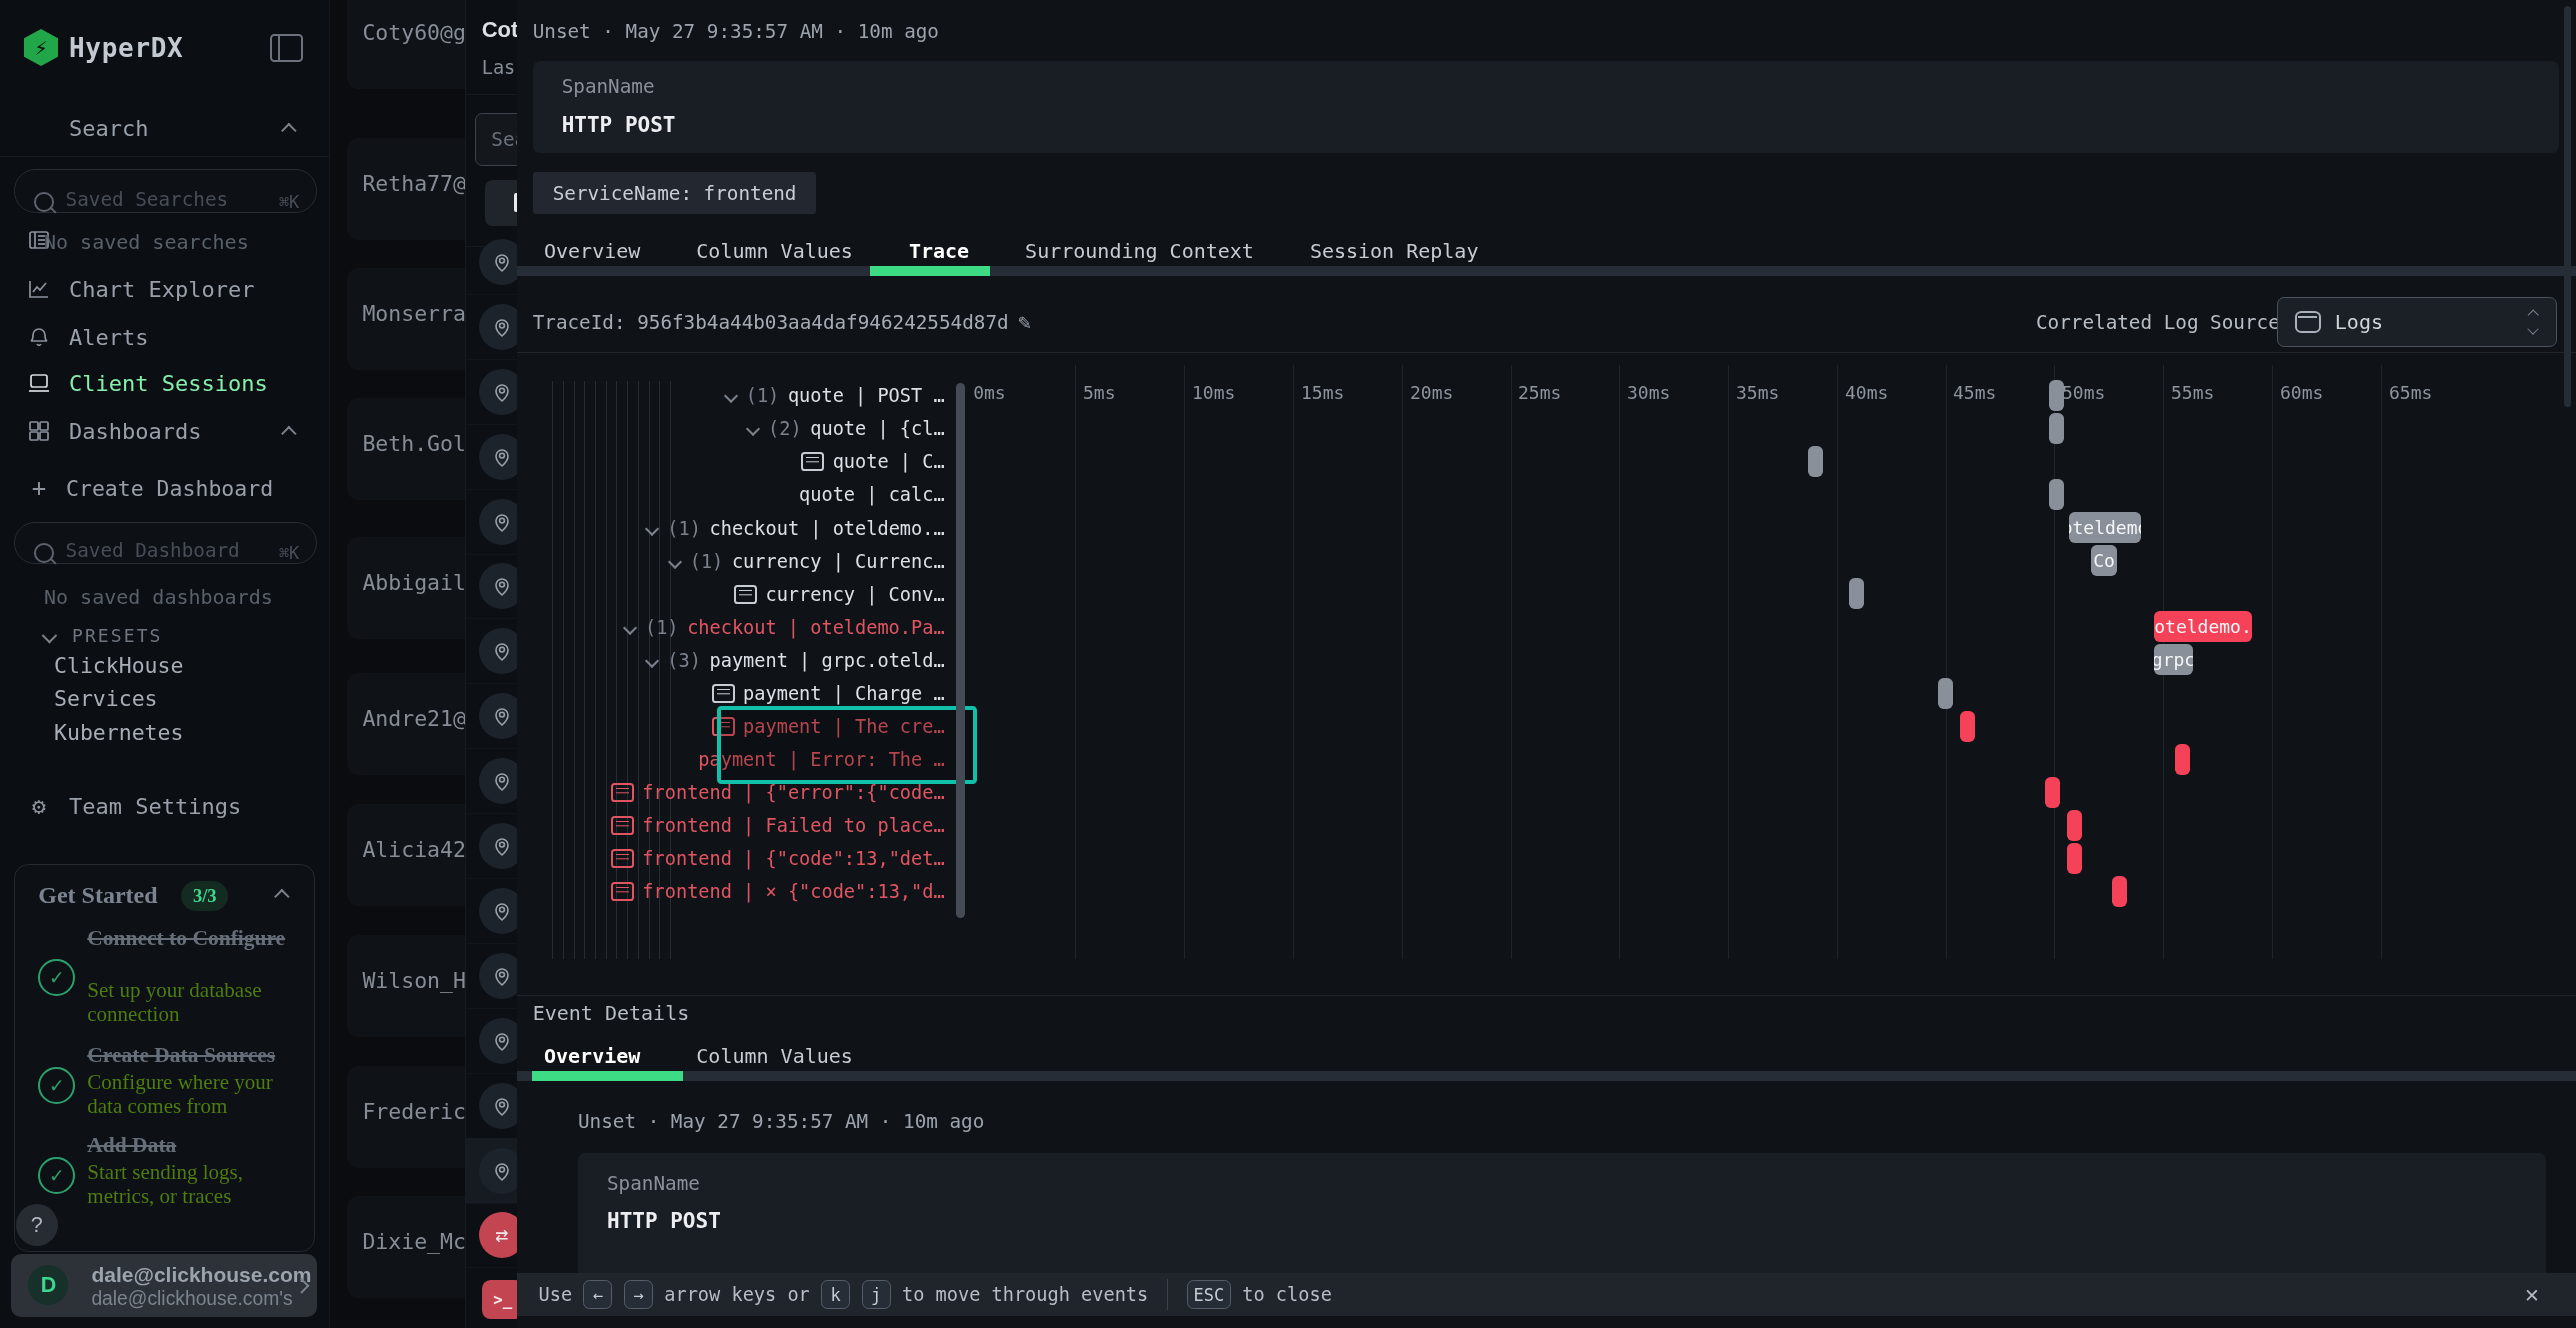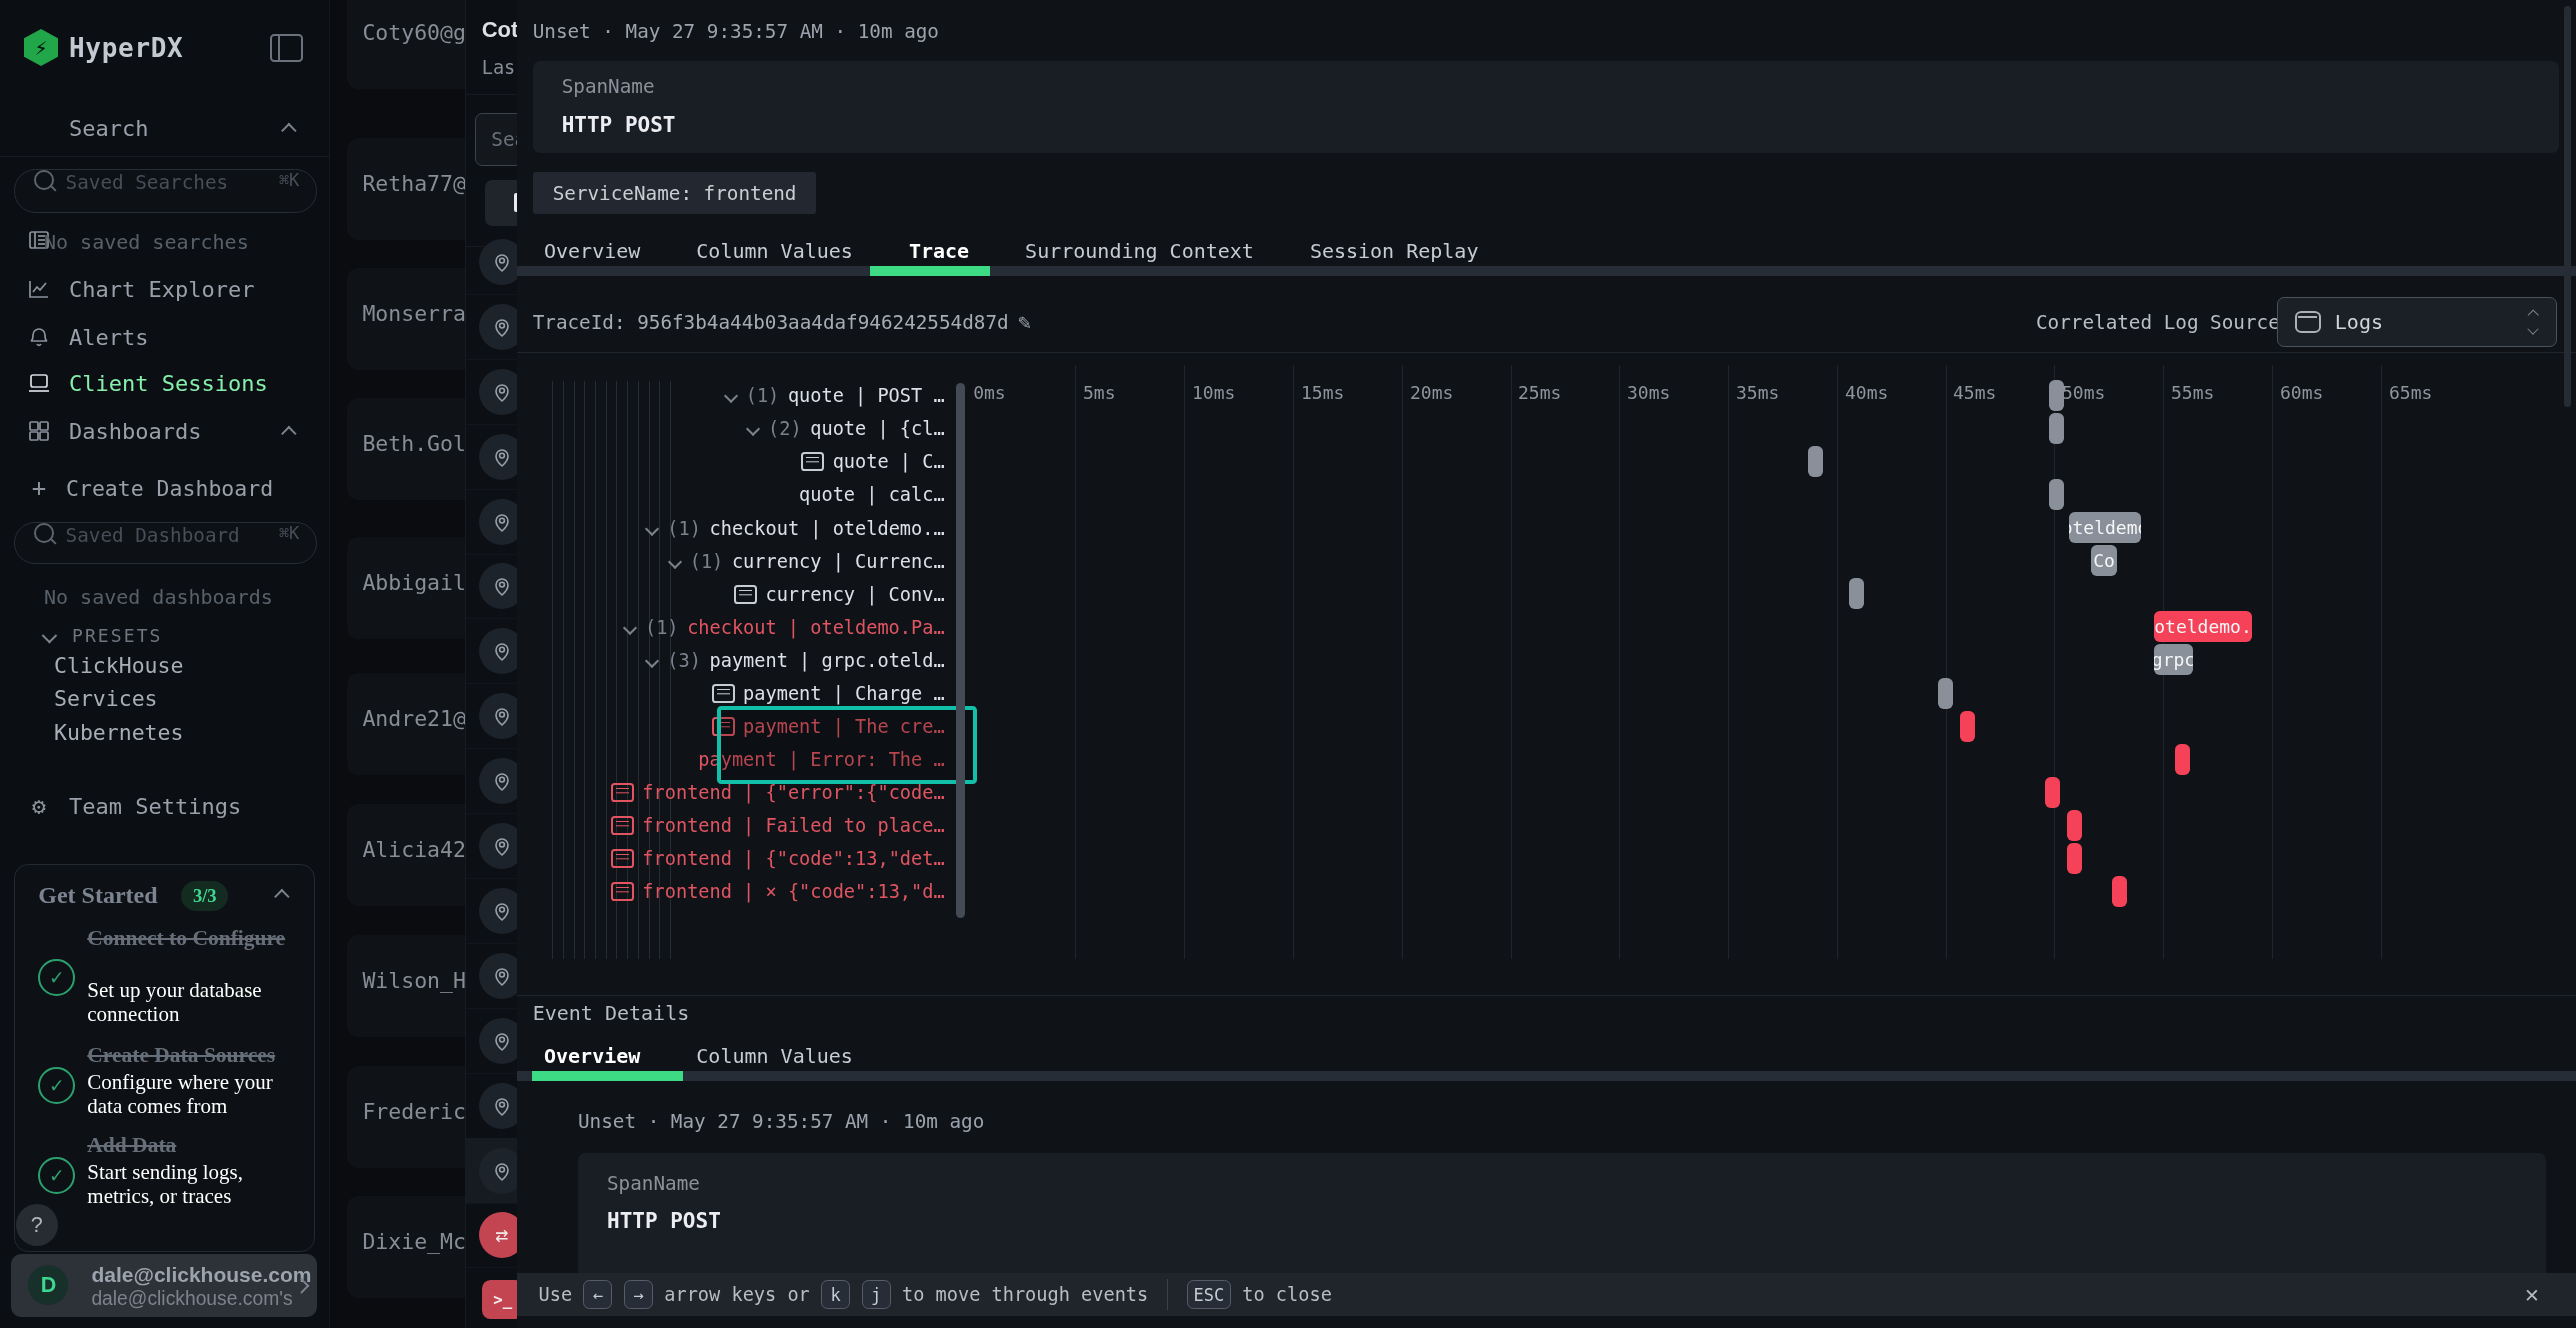--- a/index.html
+++ b/index.html
@@ -16,38 +16,38 @@
   .collapse-btn::before{content:"";position:absolute;left:6.4px;top:0;bottom:0;width:2.1px;background:#6b727c;}
   .side-row{position:absolute;left:0;width:329px;height:34px;display:flex;align-items:center;}
   .side-ic{position:absolute;left:26px;width:26px;height:26px;display:flex;align-items:center;justify-content:center;color:#8c939d;}
   .side-label{position:absolute;left:69px;font-size:22px;color:#99a0aa;}
   .side-label.active{color:#86efac;}
   .chev{display:inline-block;width:9.3px;height:9.3px;border-left:2.1px solid #7b828c;border-bottom:2.1px solid #7b828c;}
   .chev.up{transform:rotate(135deg);}  .chev.down{transform:rotate(-45deg);}
   .chev.right{transform:rotate(-135deg);}
   .side-chev{position:absolute;left:283px;top:14.3px;}
   .divider-h{position:absolute;left:0;width:329px;height:1.4px;background:#161b21;}
-  .pill{position:absolute;left:14.3px;width:301px;border:1.4px solid #272d35;border-radius:21.5px;background:#0d1014;display:flex;align-items:flex-start;}
+  .pill{position:absolute;left:14.3px;width:301px;border:1.4px solid #272d35;border-radius:21.5px;background:#0d1014;display:flex;align-items:flex-end;}
   .pill input{background:transparent;border:none;outline:none;color:#6f7680;font-family:"DejaVu Sans Mono",monospace;font-size:19.3px;width:172px;}
   .pill input::placeholder{color:#474e58;}
   .mag{width:15.7px;height:15.7px;border:2.1px solid #5c636d;border-radius:50%;position:relative;margin:0 10px 0 18.6px;flex:none;}
   .mag::after{content:"";position:absolute;left:13.6px;top:15px;width:7.9px;height:2.1px;background:#5c636d;transform:rotate(45deg);}
   .kbd-hint{margin-left:auto;margin-right:17px;color:#474e58;font-size:17px;}
   .empty-note{position:absolute;left:44px;font-size:20px;color:#58606a;}
   .presets-label{letter-spacing:2.1px;font-size:18px;color:#6f7680;}
   .preset-item{position:absolute;left:54px;height:31.5px;display:flex;align-items:center;font-size:21.5px;color:#a8aeb7;}
   .gs-card{position:absolute;left:14.3px;top:864px;width:299px;height:386px;border:1.4px solid #242a31;border-radius:14.3px;background:#0d1014;font-family:Liberation Serif, serif;}
   .gs-title{position:absolute;left:23px;top:17px;font-size:24px;font-weight:bold;color:#7b8490;}
   .gs-badge{position:absolute;left:166px;top:15.7px;width:47px;height:30px;border-radius:15.7px;background:#132b20;color:#3fd68f;
             font-size:18.6px;font-weight:bold;display:flex;align-items:center;justify-content:center;}
   .gs-chev{position:absolute;right:27px;top:26px;}
   .gs-check{position:absolute;width:33px;height:33px;border:2.1px solid #2ba06c;border-radius:50%;color:#2ba06c;font-size:18.6px;
             display:flex;align-items:center;justify-content:center;}
   .gs-item-title{position:absolute;left:72px;font-size:21.5px;font-weight:bold;color:#666f79;text-decoration:line-through;line-height:28px;width:208px;}
-  .gs-item-desc{position:absolute;left:72px;font-size:21px;color:#ffffff;line-height:23.6px;width:215px;}
+  .gs-item-desc{position:absolute;left:72px;font-size:21px;color:#4d7c0f;line-height:23.6px;width:215px;}
   .help-btn{position:absolute;left:15.7px;top:1204px;width:42px;height:42px;border-radius:50%;background:#272c33;color:#aeb5bd;
             font-size:21.5px;display:flex;align-items:center;justify-content:center;}
   .user-card{position:absolute;left:11.4px;top:1254px;width:306px;height:63px;border-radius:10px;background:rgba(74,80,90,0.55);}
   .user-avatar{position:absolute;left:17px;top:11.4px;width:40px;height:40px;border-radius:50%;background:#173029;color:#3fd68f;
                font-weight:bold;font-size:21.5px;display:flex;align-items:center;justify-content:center;}
   .user-name{position:absolute;left:80px;top:8.6px;font-size:21px;font-weight:bold;color:#9ba3ad;}
   .user-sub{position:absolute;left:80px;top:34px;font-size:19.3px;color:#7b838d;}
   .user-chev{position:absolute;left:285px;top:26px;}
   
   .sessions-col{position:absolute;left:331px;top:0;width:135px;height:1328px;background:#0a0c0f;overflow:hidden;}

